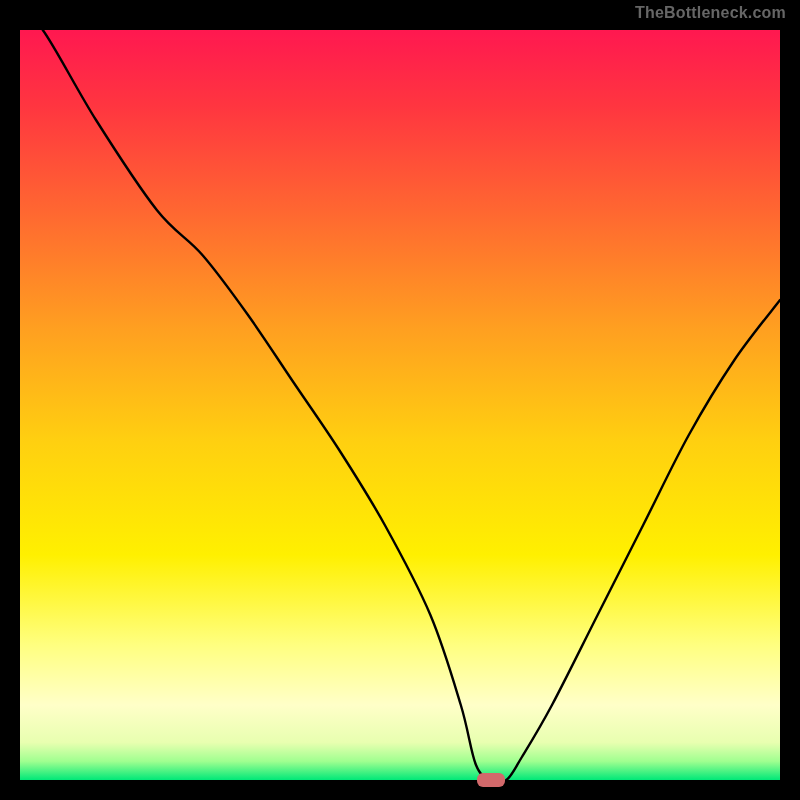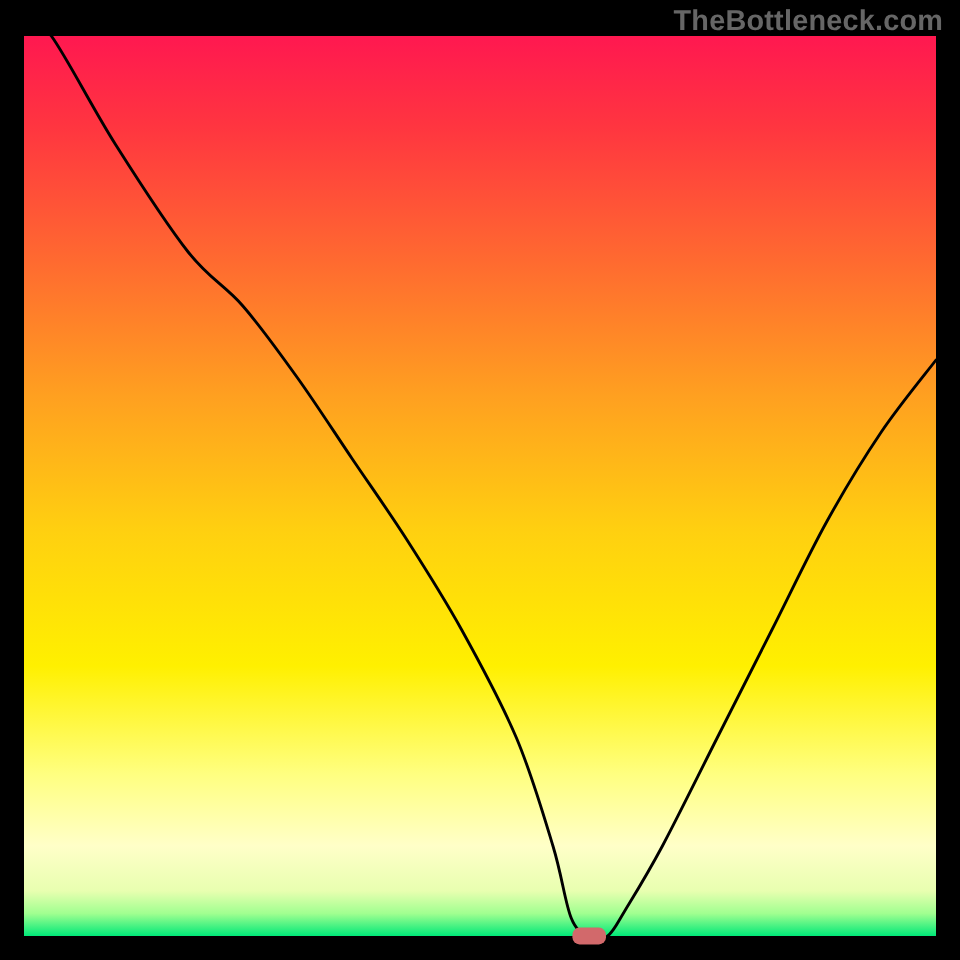--- a/index.html
+++ b/index.html
@@ -14,21 +14,21 @@
   .frame {
     position: relative;
     width: 800px;
     height: 800px;
     background: #000;
   }
   .watermark {
     position: absolute;
     top: 4px;
     right: 14px;
-    font-size: 24px;
+    font-size: 16px;
     font-weight: bold;
     color: #666666;
     letter-spacing: 0.2px;
     z-index: 10;
   }
   .plot-area {
     position: absolute;
     left: 20px;
     top: 30px;
     width: 760px;

